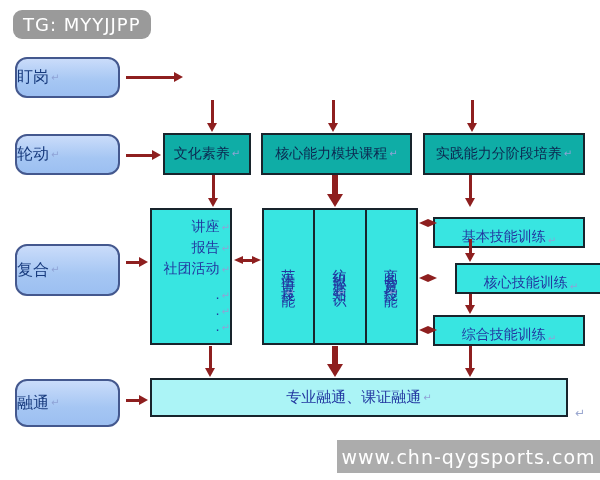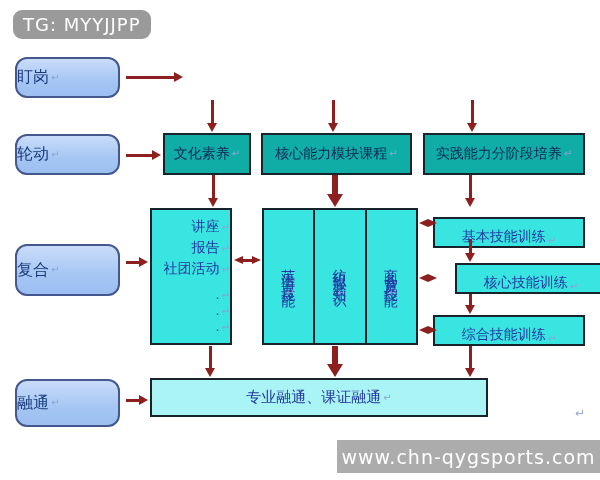--- a/index.html
+++ b/index.html
@@ -131,21 +131,21 @@
   </div>
   <div class="abs box cyan" style="left:455px;top:263px;width:152px;height:31px;">
     <span>核心技能训练</span>
       <span class="ret">↵</span>
   </div>
   <div class="abs box cyan" style="left:433px;top:315px;width:152px;height:31px;">
     <span>综合技能训练</span>
       <span class="ret">↵</span>
   </div>
 
-  <div class="abs box pale" style="left:150px;top:378px;width:338px;height:39px;">
+  <div class="abs box pale" style="left:150px;top:378px;width:418px;height:39px;">
     <span>专业融通、课证融通</span>
       <span class="ret">↵</span>
   </div>
   <div class="abs stray-ret" style="left:575px;top:406px;">↵</div>
 
   <div class="abs arrow-h" style="left:126px;top:71px;width:57px;height:12px;">
       <div class="hline"></div>
       <div class="hd-r"></div>
     </div>
   <div class="abs arrow-h" style="left:126px;top:149px;width:35px;height:12px;">

